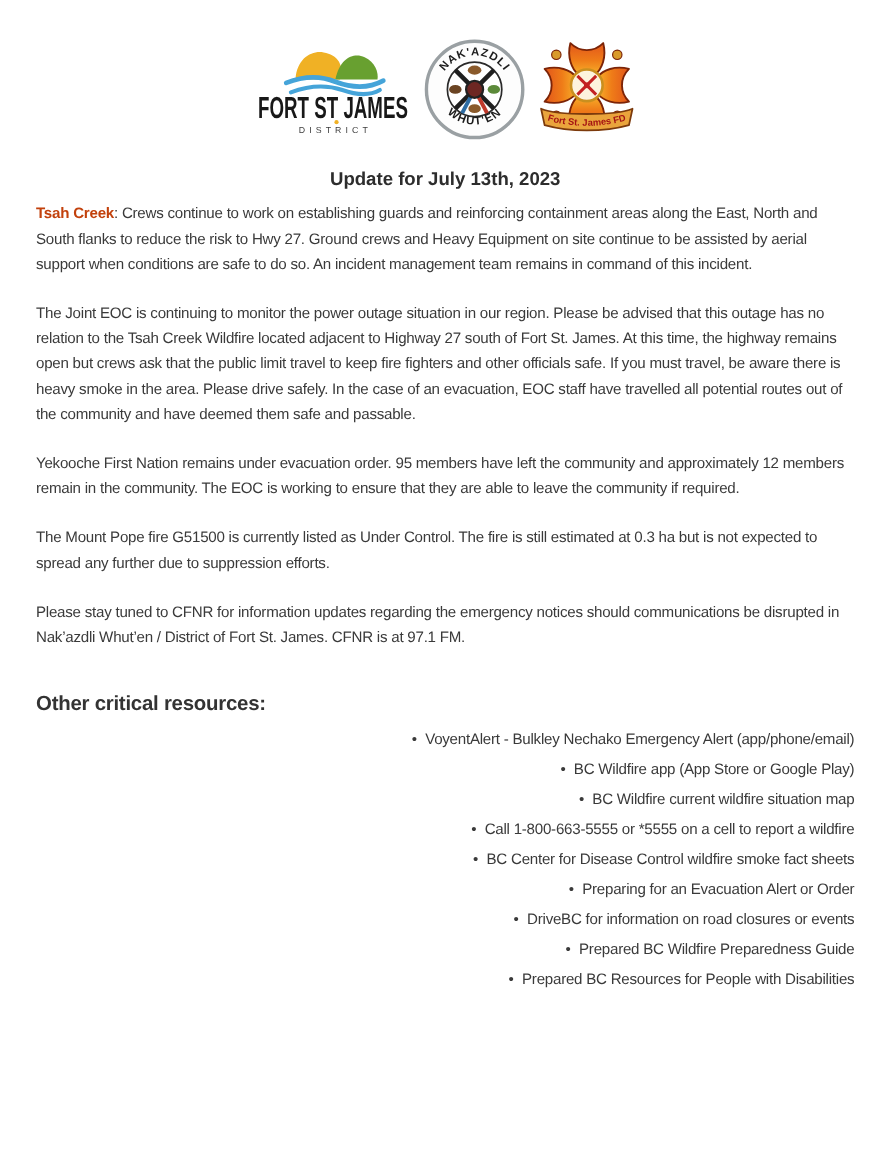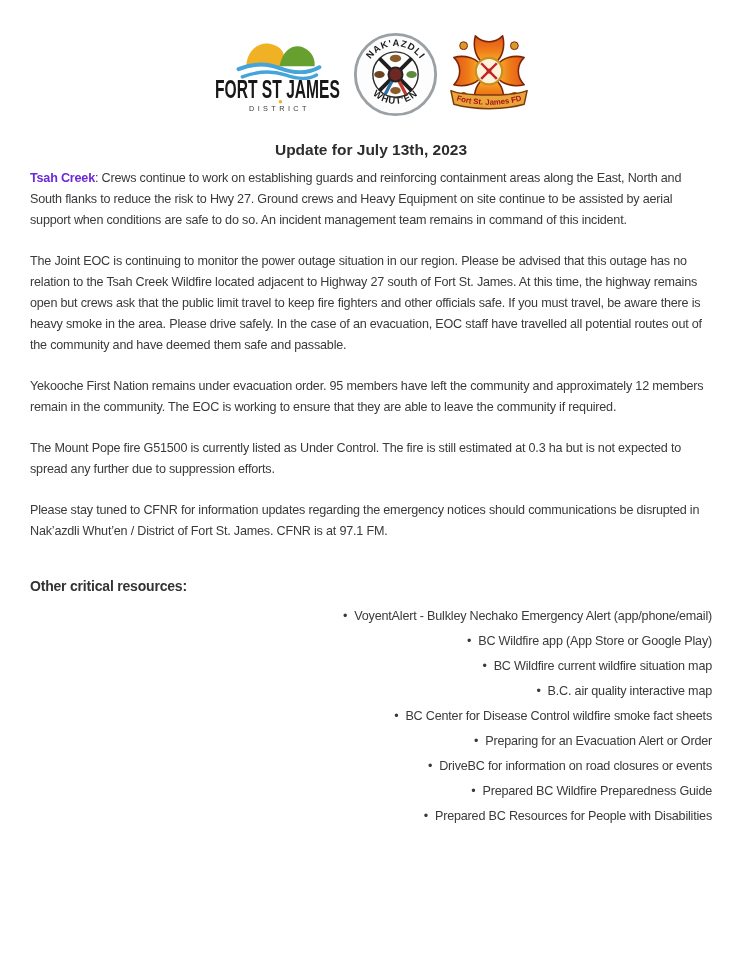--- a/index.html
+++ b/index.html
@@ -19,24 +19,24 @@
     margin:26px 0 0;
     text-align:center;
     font-size:15.5px;font-weight:bold;color:#2d2d2d;
     text-underline-offset:3px;
   }
   .content{
     margin:9px 30px 0;
     font-size:12.6px;line-height:21px;letter-spacing:-0.2px;
   }
   .content p{margin:0 0 20px;}
-  .lead{font-weight:bold;color:#6d28d9;}
+  .lead{font-weight:bold;color:#c2410c;}
   .resources-heading{
     margin:34px 0 0;
-    font-size:14px;font-weight:bold;color:#333;line-height:21px;
+    font-size:17px;font-weight:bold;color:#333;line-height:21px;
   }
   .resources-list{
     list-style:none;margin:9px 0 0;padding:0;
   }
   .resources-list li{
     margin:0 0 4px;line-height:21px;text-align:right;
   }
   .bullet{margin-right:7px;}
   svg text{font-family:"Liberation Sans",sans-serif;}
 </style>
@@ -126,21 +126,21 @@
     <p>The Mount Pope fire G51500 is currently listed as Under Control. The fire is still estimated at 0.3 ha but is not expected to spread any further due to suppression efforts.</p>
 
     <p>Please stay tuned to CFNR for information updates regarding the emergency notices should communications be disrupted in Nak’azdli Whut’en / District of Fort St. James. CFNR is at 97.1 FM.</p>
 
     <h2 class="resources-heading">Other critical resources:</h2>
 
     <ul class="resources-list">
       <li><span class="bullet">•</span><span>VoyentAlert - Bulkley Nechako Emergency Alert (app/phone/email)</span></li>
       <li><span class="bullet">•</span><span>BC Wildfire app (App Store or Google Play)</span></li>
       <li><span class="bullet">•</span><span>BC Wildfire current wildfire situation map</span></li>
-      <li><span class="bullet">•</span><span>B.C. air quality interactive map</span></li>
+      <li><span class="bullet">•</span><span>Call 1-800-663-5555 or *5555 on a cell to report a wildfire</span></li>
       <li><span class="bullet">•</span><span>BC Center for Disease Control wildfire smoke fact sheets</span></li>
       <li><span class="bullet">•</span><span>Preparing for an Evacuation Alert or Order</span></li>
       <li><span class="bullet">•</span><span>DriveBC for information on road closures or events</span></li>
       <li><span class="bullet">•</span><span>Prepared BC Wildfire Preparedness Guide</span></li>
       <li><span class="bullet">•</span><span>Prepared BC Resources for People with Disabilities</span></li>
     </ul>
 
   </main>
 
 </div>

